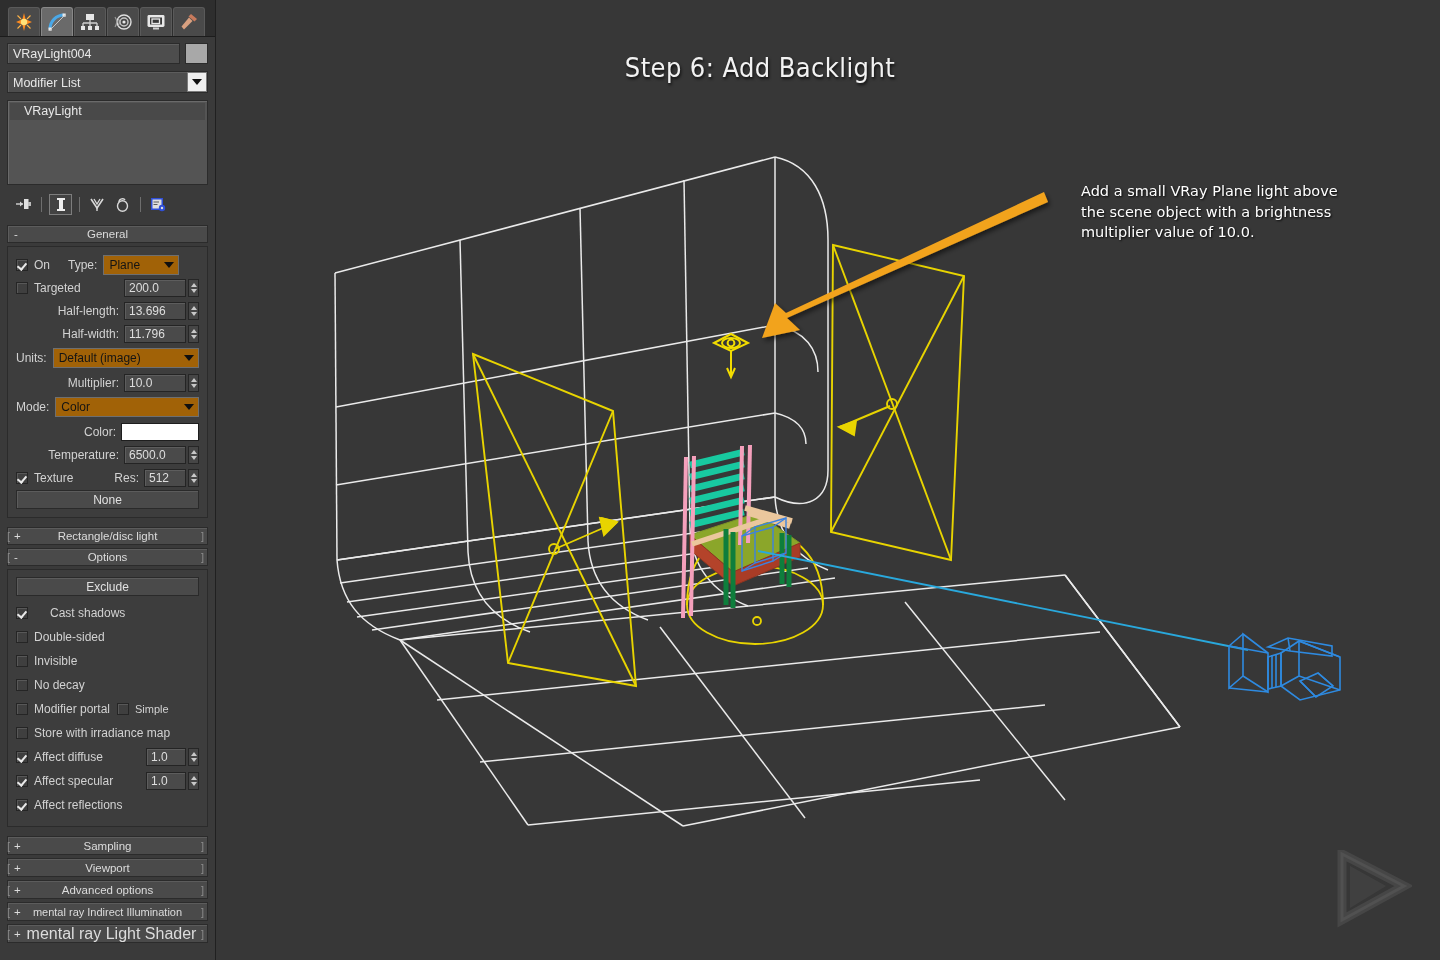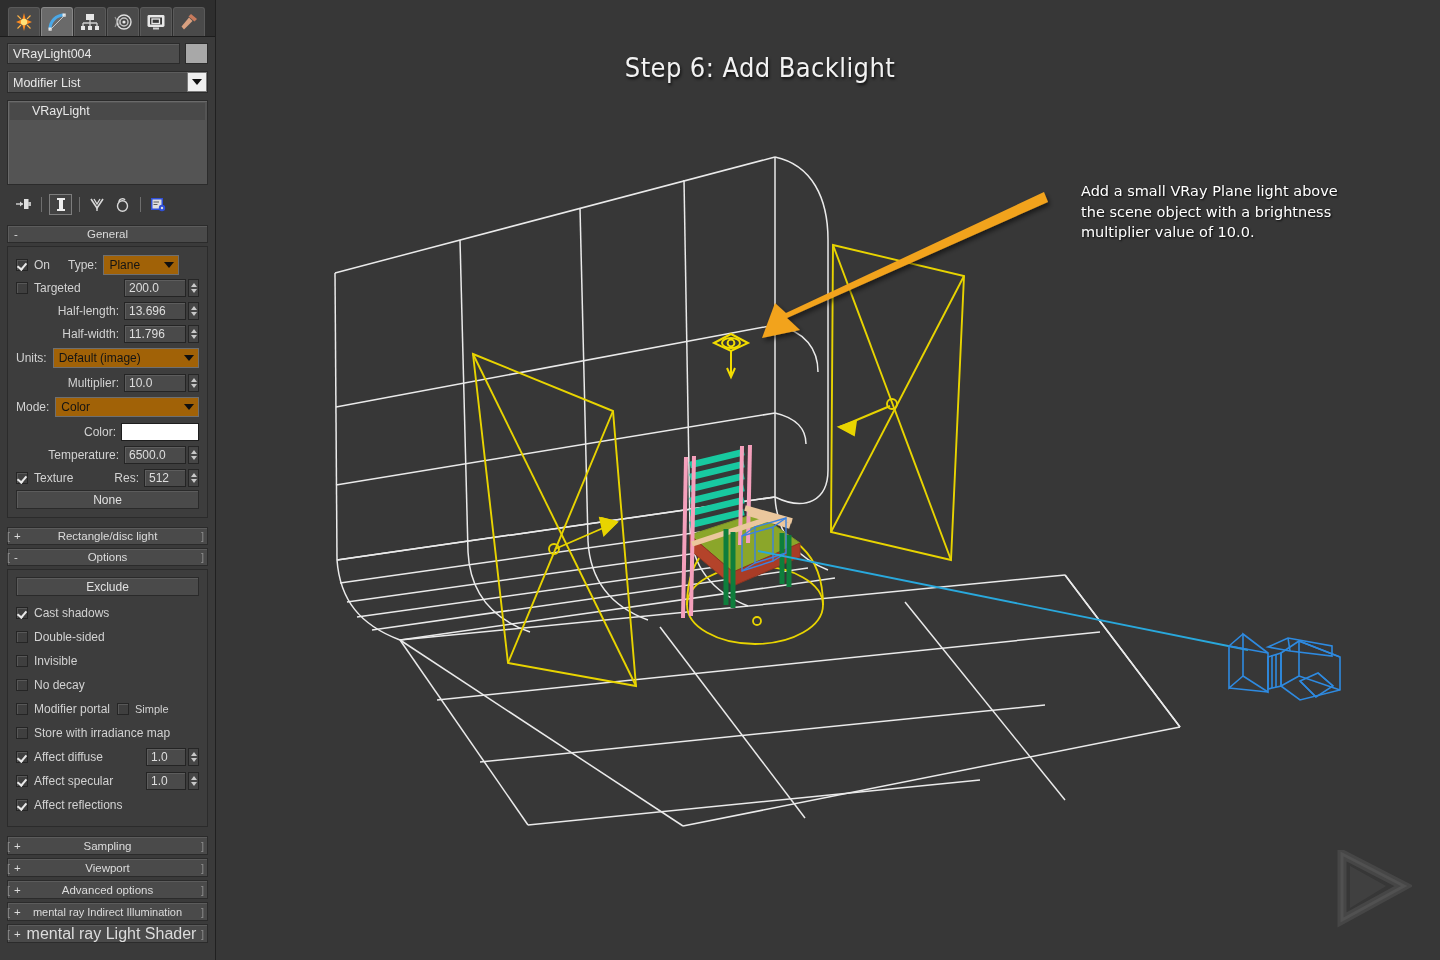--- a/index.html
+++ b/index.html
@@ -82,21 +82,21 @@
     border-right:5px solid transparent;border-top:6px solid #101010;
   }
 
   .stacklist{
     height:85px;background:#545454;border:1px solid #2b2b2b;
     box-shadow:inset 1px 1px 0 #6a6a6a;margin-bottom:6px;
     box-sizing:border-box;padding:2px;
   }
   .stackitem{
     background:#494949;color:#e8e8e8;font-size:12.5px;
-    line-height:17px;padding-left:22px;
+    line-height:17px;padding-left:14px;
   }
 
   .stacktools{
     display:flex;align-items:center;gap:4px;height:26px;
     padding-left:6px;margin-bottom:8px;
   }
   .stacktools .sep{width:1px;height:15px;background:#6e6e6e;margin:0 3px;}
   .sticon{width:21px;height:19px;display:flex;align-items:center;justify-content:center;cursor:pointer;}
   .sticon.boxed{border:1px solid #7d7d7d;background:#424242;}
 
@@ -586,21 +586,21 @@
       <div class="rollout">
         <span class="bl">[</span>
         <span class="pm">-</span>
         <span>Options</span>
         <span class="br">]</span>
       </div>
 
       <div class="group">
         <div class="btnwide" style="margin-bottom:6px;">Exclude</div>
 
-        <div class="row" style="height:22px;">
+        <div class="row" style="height:22px;gap:16px;">
           <div class="chk on"></div>
           <span class="lbl">Cast shadows</span>
         </div>
         <div class="row" style="height:22px;">
           <div class="chk"></div>
           <span class="lbl">Double-sided</span>
         </div>
         <div class="row" style="height:22px;">
           <div class="chk"></div>
           <span class="lbl">Invisible</span>

